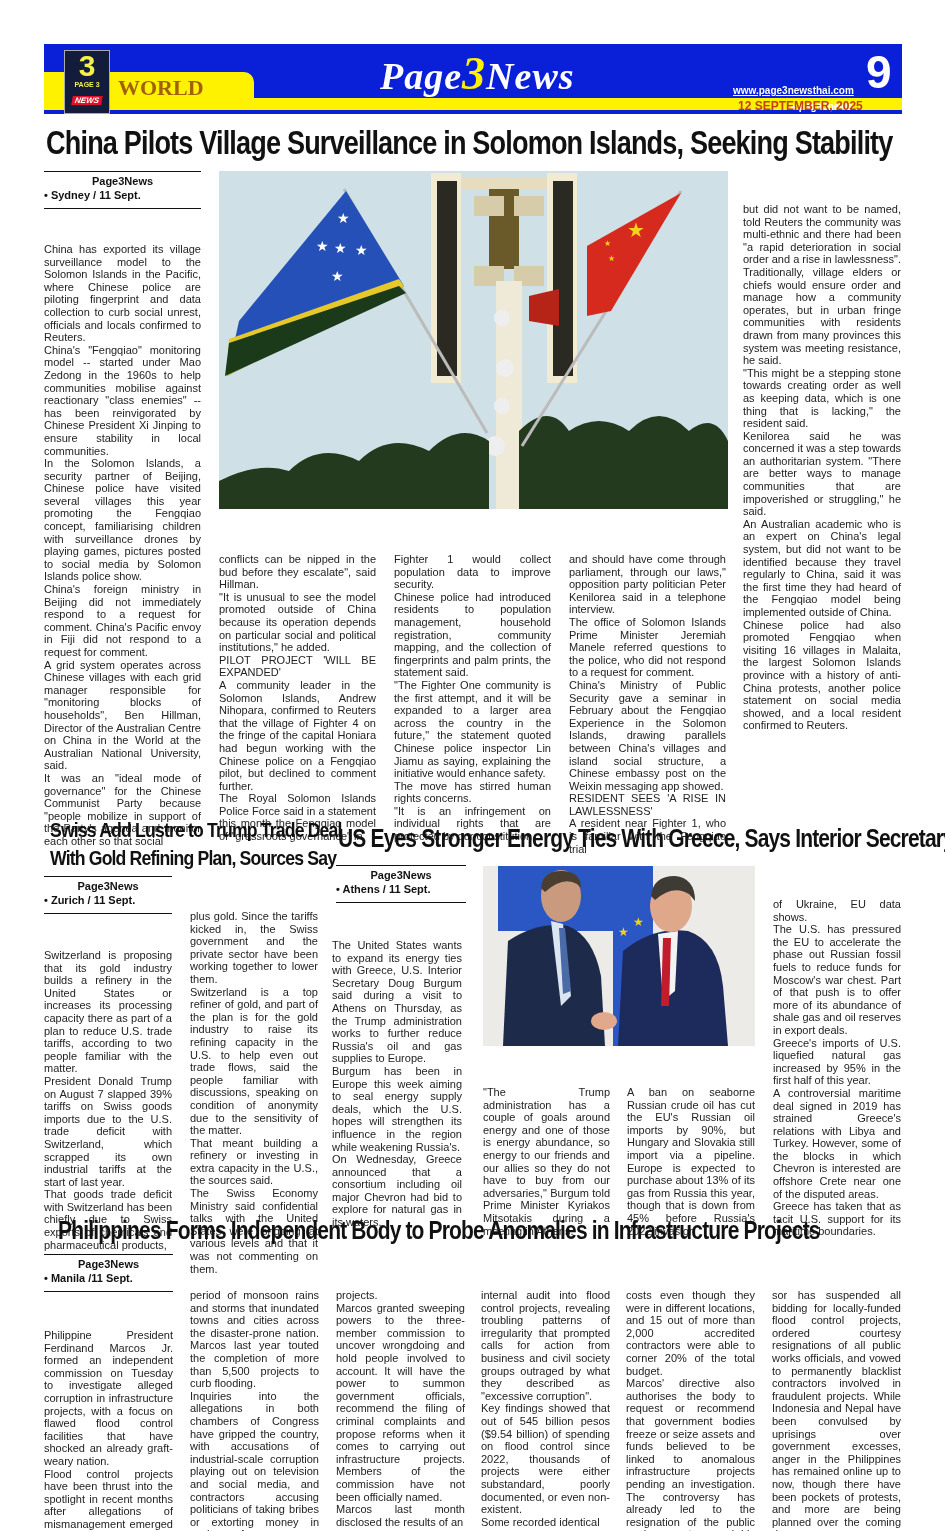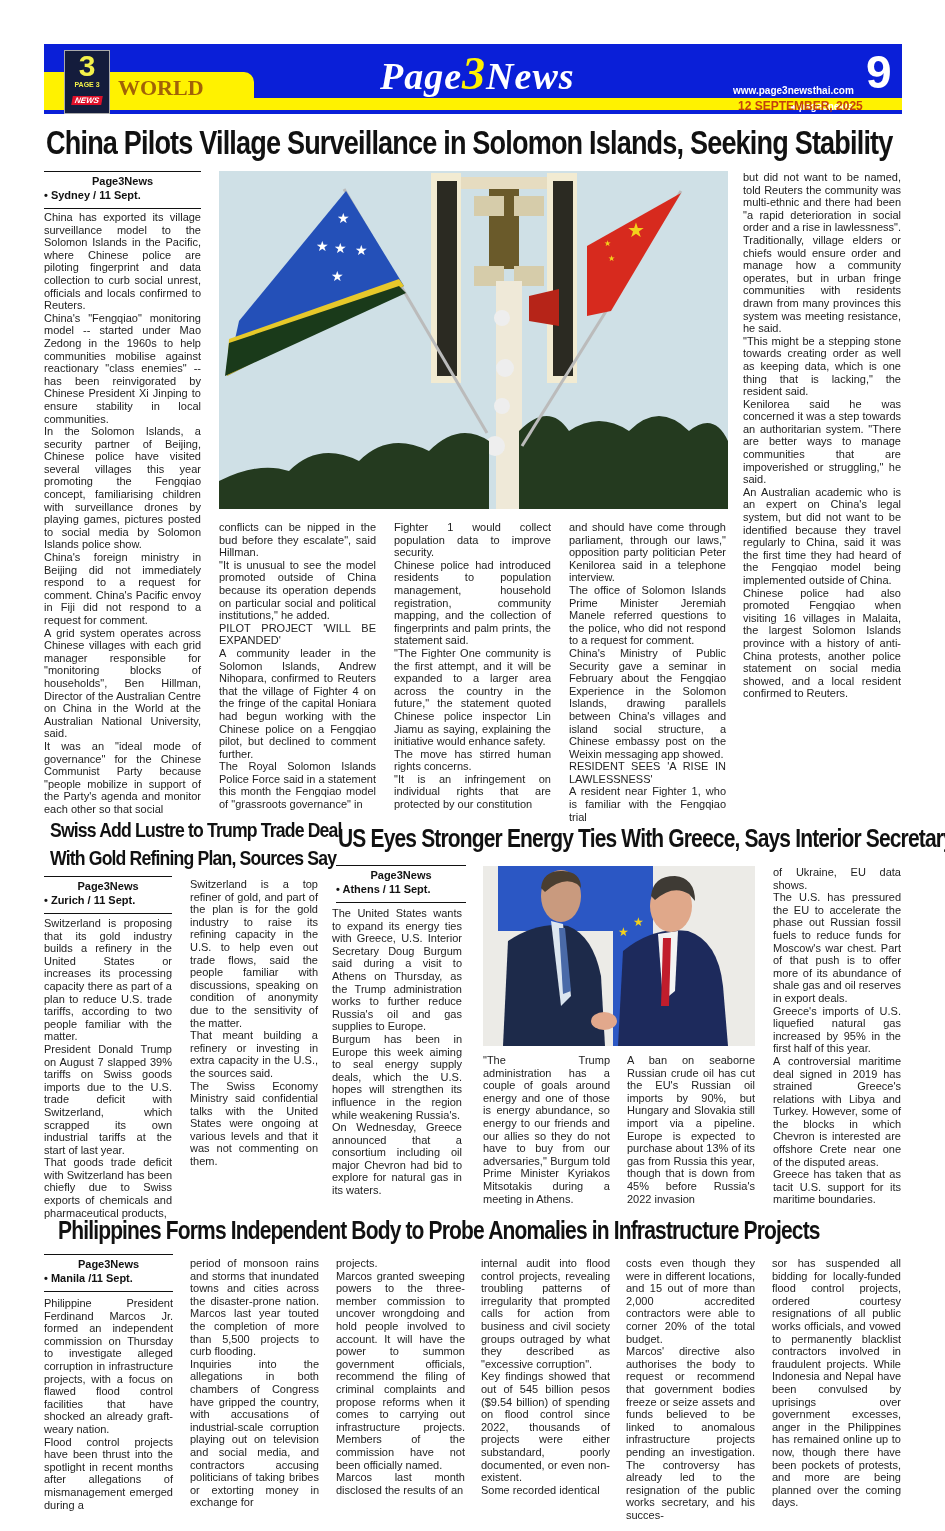--- a/index.html
+++ b/index.html
@@ -10,32 +10,32 @@
 .masthead .ytab{position:absolute;left:0;top:28px;width:210px;height:38px;background:#fff200;border-top-right-radius:10px;}
 .masthead .bline{position:absolute;left:0;top:66px;width:858px;height:4px;background:#0a1fd8;}
 .logo{left:64px;top:50px;width:46px;height:64px;background:#141c3c;border:1px solid #aaa;text-align:center;color:#f3f04a;}
 .logo .big{font:bold 30px/30px "Liberation Sans",sans-serif;color:#f3f04a;}
 .logo .sm{font:bold 7px/8px "Liberation Sans",sans-serif;color:#f3f04a;}
 .logo .news{display:inline-block;margin-top:2px;background:#e0102a;color:#fff;font:bold italic 8px/9px "Liberation Sans",sans-serif;padding:0 3px;transform:skew(-10deg);}
 .section{left:118px;top:74px;font:bold 22px/28px "Liberation Serif",serif;color:#a16207;}
 .brand{left:380px;top:48px;font:bold 38px/52px "Liberation Serif",serif;color:#fff;font-style:italic;letter-spacing:1px;}
 .brand .three{color:#fff200;font-size:46px;}
 .fb{left:790px;top:69px;font:bold 10px/12px "Liberation Sans",sans-serif;color:#fff;margin-top:32px;}
-.site{left:733px;top:85px;font:bold 10px/12px "Liberation Sans",sans-serif;color:#fff;}
+.site{left:733px;top:85px;font:bold 10px/12px "Liberation Sans",sans-serif;color:#fff;text-decoration:underline;}
 .pagenum{left:866px;top:44px;font:bold 46px/56px "Liberation Sans",sans-serif;color:#fff;}
 .date{left:738px;top:99px;font:bold 12px/14px "Liberation Sans",sans-serif;color:#c2410c;}
 .headline{font-family:"Liberation Sans",sans-serif;font-weight:bold;color:#111;transform-origin:left top;white-space:nowrap;letter-spacing:-1px;}
 .h1{left:46px;top:124px;font-size:33px;line-height:38px;transform:scaleX(.82);}
 .h2{left:50px;top:816px;font-size:21px;line-height:28px;transform:scaleX(.84);text-align:center;width:320px;}
 .h3{left:338px;top:822px;font-size:25px;line-height:32px;transform:scaleX(.84);}
 .h4{left:58px;top:1214px;font-size:25px;line-height:32px;transform:scaleX(.84);}
 .byline{border-top:1.5px solid #111;border-bottom:1.5px solid #111;padding:2px 0 6px 0;}
 .byline .src{text-align:center;font:bold 11px/14px "Liberation Sans",sans-serif;}
 .byline .loc{font:bold 11px/14px "Liberation Sans",sans-serif;}
-.col{font:11px/12.6px "Liberation Sans",sans-serif;text-align:justify;color:#222;}
+.col{font:11px/12.6px "Liberation Sans",sans-serif;text-align:justify;color:#222;margin-top:32px;}
 .col p{margin:0;}
 .photo{overflow:hidden;}
 </style>
 </head>
 <body>
 
 <div class="abs masthead">
   <div class="ytab"></div>
   <div class="yband"></div>
   <div class="bline"></div>
@@ -155,20 +155,21 @@
     <div class="src">Page3News</div>
     <div class="loc">• Zurich /   11 Sept.</div>
   </div>
 </div>
 <div class="abs col" style="left:44px;top:917px;width:128px;">
   <p>Switzerland is proposing that its gold industry builds a refinery in the United States or increases its processing capacity there as part of a plan to reduce U.S. trade tariffs, according to two people familiar with the matter.</p>
   <p>President Donald Trump on August 7 slapped 39% tariffs on Swiss goods imports due to the U.S. trade deficit with Switzerland, which scrapped its own industrial tariffs at the start of last year.</p>
   <p>That goods trade deficit with Switzerland has been chiefly due to Swiss exports of chemicals and pharmaceutical products,</p>
 </div>
 <div class="abs col" style="left:190px;top:878px;width:128px;">
+  <p>plus gold. Since the tariffs kicked in, the Swiss government and the private sector have been working together to lower them.</p>
   <p>Switzerland is a top refiner of gold, and part of the plan is for the gold industry to raise its refining capacity in the U.S. to help even out trade flows, said the people familiar with discussions, speaking on condition of anonymity due to the sensitivity of the matter.</p>
   <p>That meant building a refinery or investing in extra capacity in the U.S., the sources said.</p>
   <p>The Swiss Economy Ministry said confidential talks with the United States were ongoing at various levels and that it was not commenting on them.</p>
 </div>
 
 <div class="abs headline h3">US Eyes Stronger Energy Ties With Greece, Says Interior Secretary</div>
 <div class="abs" style="left:336px;top:865px;width:130px;">
   <div class="byline">
     <div class="src">Page3News</div>
     <div class="loc">• Athens / 11 Sept.</div>
@@ -215,21 +216,21 @@
 </div>
 
 <div class="abs headline h4">Philippines Forms Independent Body to Probe Anomalies in Infrastructure Projects</div>
 <div class="abs" style="left:44px;top:1254px;width:129px;">
   <div class="byline">
     <div class="src">Page3News</div>
     <div class="loc">• Manila /11 Sept.</div>
   </div>
 </div>
 <div class="abs col" style="left:44px;top:1297px;width:129px;">
-  <p>Philippine President Ferdinand Marcos Jr. formed an independent commission on Thursday to investigate alleged corruption in infrastructure projects, with a focus on flawed flood control facilities that have shocked an already graft-weary nation.</p>
+  <p>Philippine President Ferdinand Marcos Jr. formed an independent commission on Tuesday to investigate alleged corruption in infrastructure projects, with a focus on flawed flood control facilities that have shocked an already graft-weary nation.</p>
   <p>Flood control projects have been thrust into the spotlight in recent months after allegations of mismanagement emerged during a</p>
 </div>
 <div class="abs col" style="left:190px;top:1257px;width:129px;">
   <p>period of monsoon rains and storms that inundated towns and cities across the disaster-prone nation. Marcos last year touted the completion of more than 5,500 projects to curb flooding.</p>
   <p>Inquiries into the allegations in both chambers of Congress have gripped the country, with accusations of industrial-scale corruption playing out on television and social media, and contractors accusing politicians of taking bribes or extorting money in exchange for</p>
 </div>
 <div class="abs col" style="left:336px;top:1257px;width:129px;">
   <p>projects.</p>
   <p>Marcos granted sweeping powers to the three-member commission to uncover wrongdoing and hold people involved to account. It will have the power to summon government officials, recommend the filing of criminal complaints and propose reforms when it comes to carrying out infrastructure projects. Members of the commission have not been officially named.</p>
   <p>Marcos last month disclosed the results of an</p>

